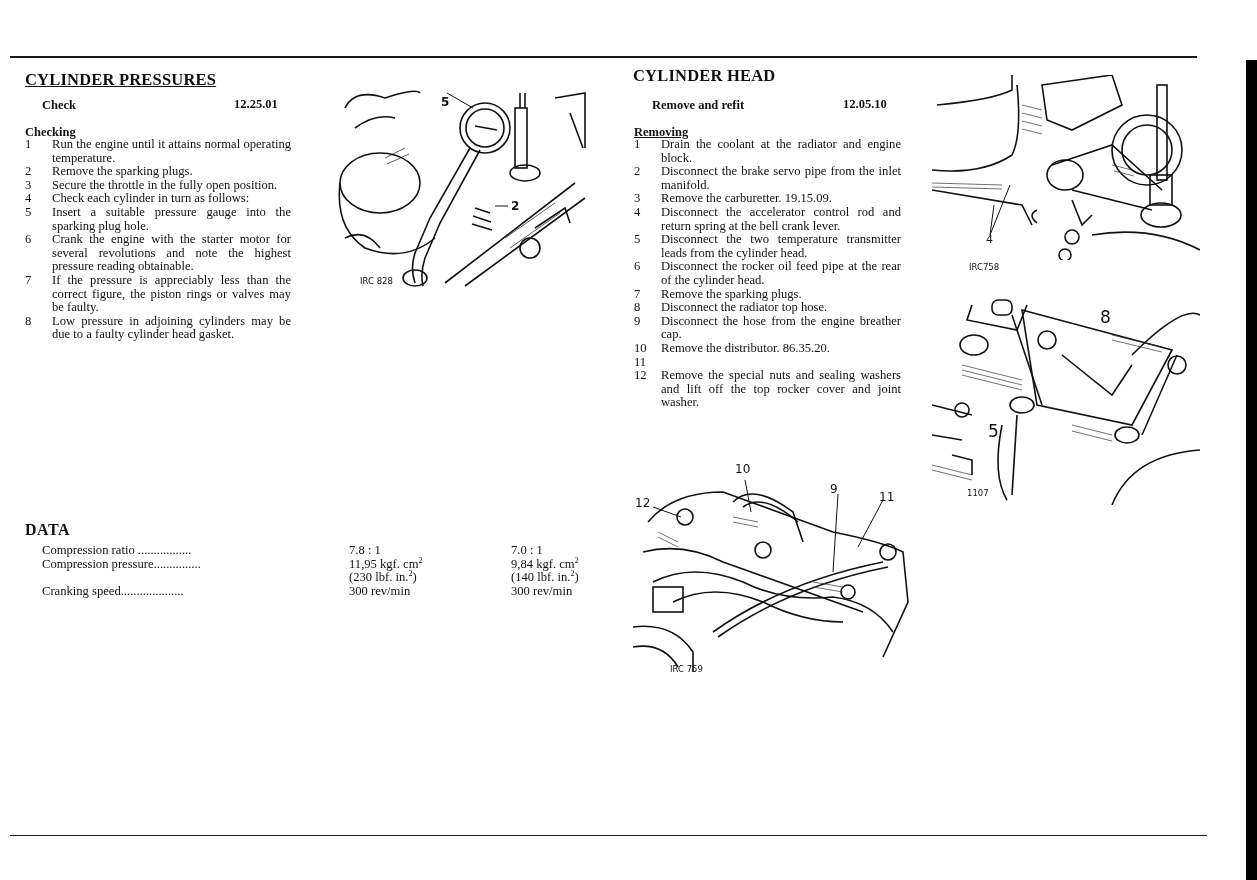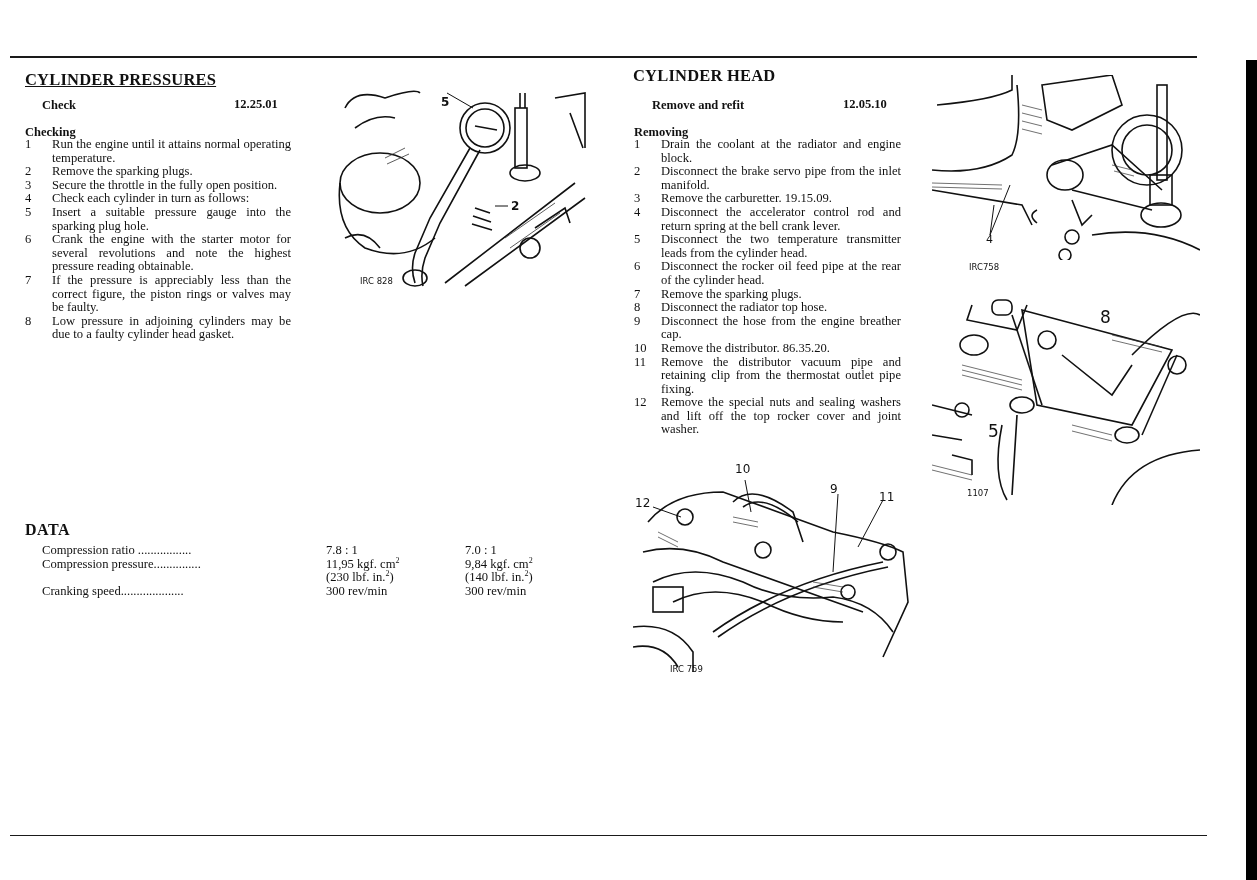--- a/index.html
+++ b/index.html
@@ -18,21 +18,21 @@
     .steps { position: absolute; font-size: 12.6px; line-height: 13.6px; }
     .step { display: flex; }
     .step .num { width: 27px; flex: none; }
     .step .txt { flex: 1; text-align: justify; text-align-last: left; }
     .figure { position: absolute; }
     .figure svg { display: block; }
     .fig-label { position: absolute; font-family: "DejaVu Sans", sans-serif; font-size: 8.5px; color: #111; padding-left: 32px; }
     .callout { position: absolute; font-family: "DejaVu Sans", sans-serif; font-size: 12px; font-weight: bold; }
     .data-title { position: absolute; left: 25px; top: 521px; font-weight: bold; font-size: 16px; letter-spacing: 0.5px; }
     .data-table { position: absolute; left: 42px; top: 544px; font-size: 12.6px; line-height: 13.6px; }
-    .data-row { display: flex; }
+    .data-row { display: flex; gap: 23px; }
     .data-row .lbl { width: 284px; white-space: nowrap; overflow: hidden; }
     .data-row .v1 { width: 139px; }
     .data-row .v2 { width: 120px; }
     sup { font-size: 8px; line-height: 0; }
   </style>
 </head>
 <body>
 
 <div class="rule top"></div>
 <div class="rule bottom"></div>
@@ -135,21 +135,21 @@
   <div class="data-row">
     <span class="lbl">Cranking speed....................</span>
     <span class="v1">300 rev/min</span>
     <span class="v2">300 rev/min</span>
   </div>
 </div>
 
 <div class="heading" style="left:633px; top:66px;">CYLINDER HEAD</div>
 <div class="sub" style="left:652px; top:98px;">Remove and refit</div>
 <div class="code" style="left:843px; top:97px;">12.05.10</div>
-<div class="sec-label" style="left:634px; top:125px;">Removing</div>
+<div class="sec-label" style="left:634px; top:125px;text-decoration:underline;">Removing</div>
 
 <div class="steps" id="right-steps" style="left:634px; top:138px; width:267px;">
     <div class="step">
       <span class="num">1</span>
       <span class="txt">Drain the coolant at the radiator and engine block.</span>
     </div>
     <div class="step">
       <span class="num">2</span>
       <span class="txt">Disconnect the brake servo pipe from the inlet manifold.</span>
     </div>
@@ -180,21 +180,20 @@
     <div class="step">
       <span class="num">9</span>
       <span class="txt">Disconnect the hose from the engine breather cap.</span>
     </div>
     <div class="step">
       <span class="num">10</span>
       <span class="txt">Remove the distributor. 86.35.20.</span>
     </div>
     <div class="step">
       <span class="num">11</span>
-      <span class="txt">Remove the distributor vacuum pipe and retaining clip from the thermostat outlet pipe fixing.</span>
     </div>
     <div class="step">
       <span class="num">12</span>
       <span class="txt">Remove the special nuts and sealing washers and lift off the top rocker cover and joint washer.</span>
     </div>
   </div>
 
 <div class="figure" style="left:633px; top:462px;">
   <svg width="280" height="210" viewBox="0 0 280 210">
     <g fill="none" stroke="#111" stroke-width="1.6">

